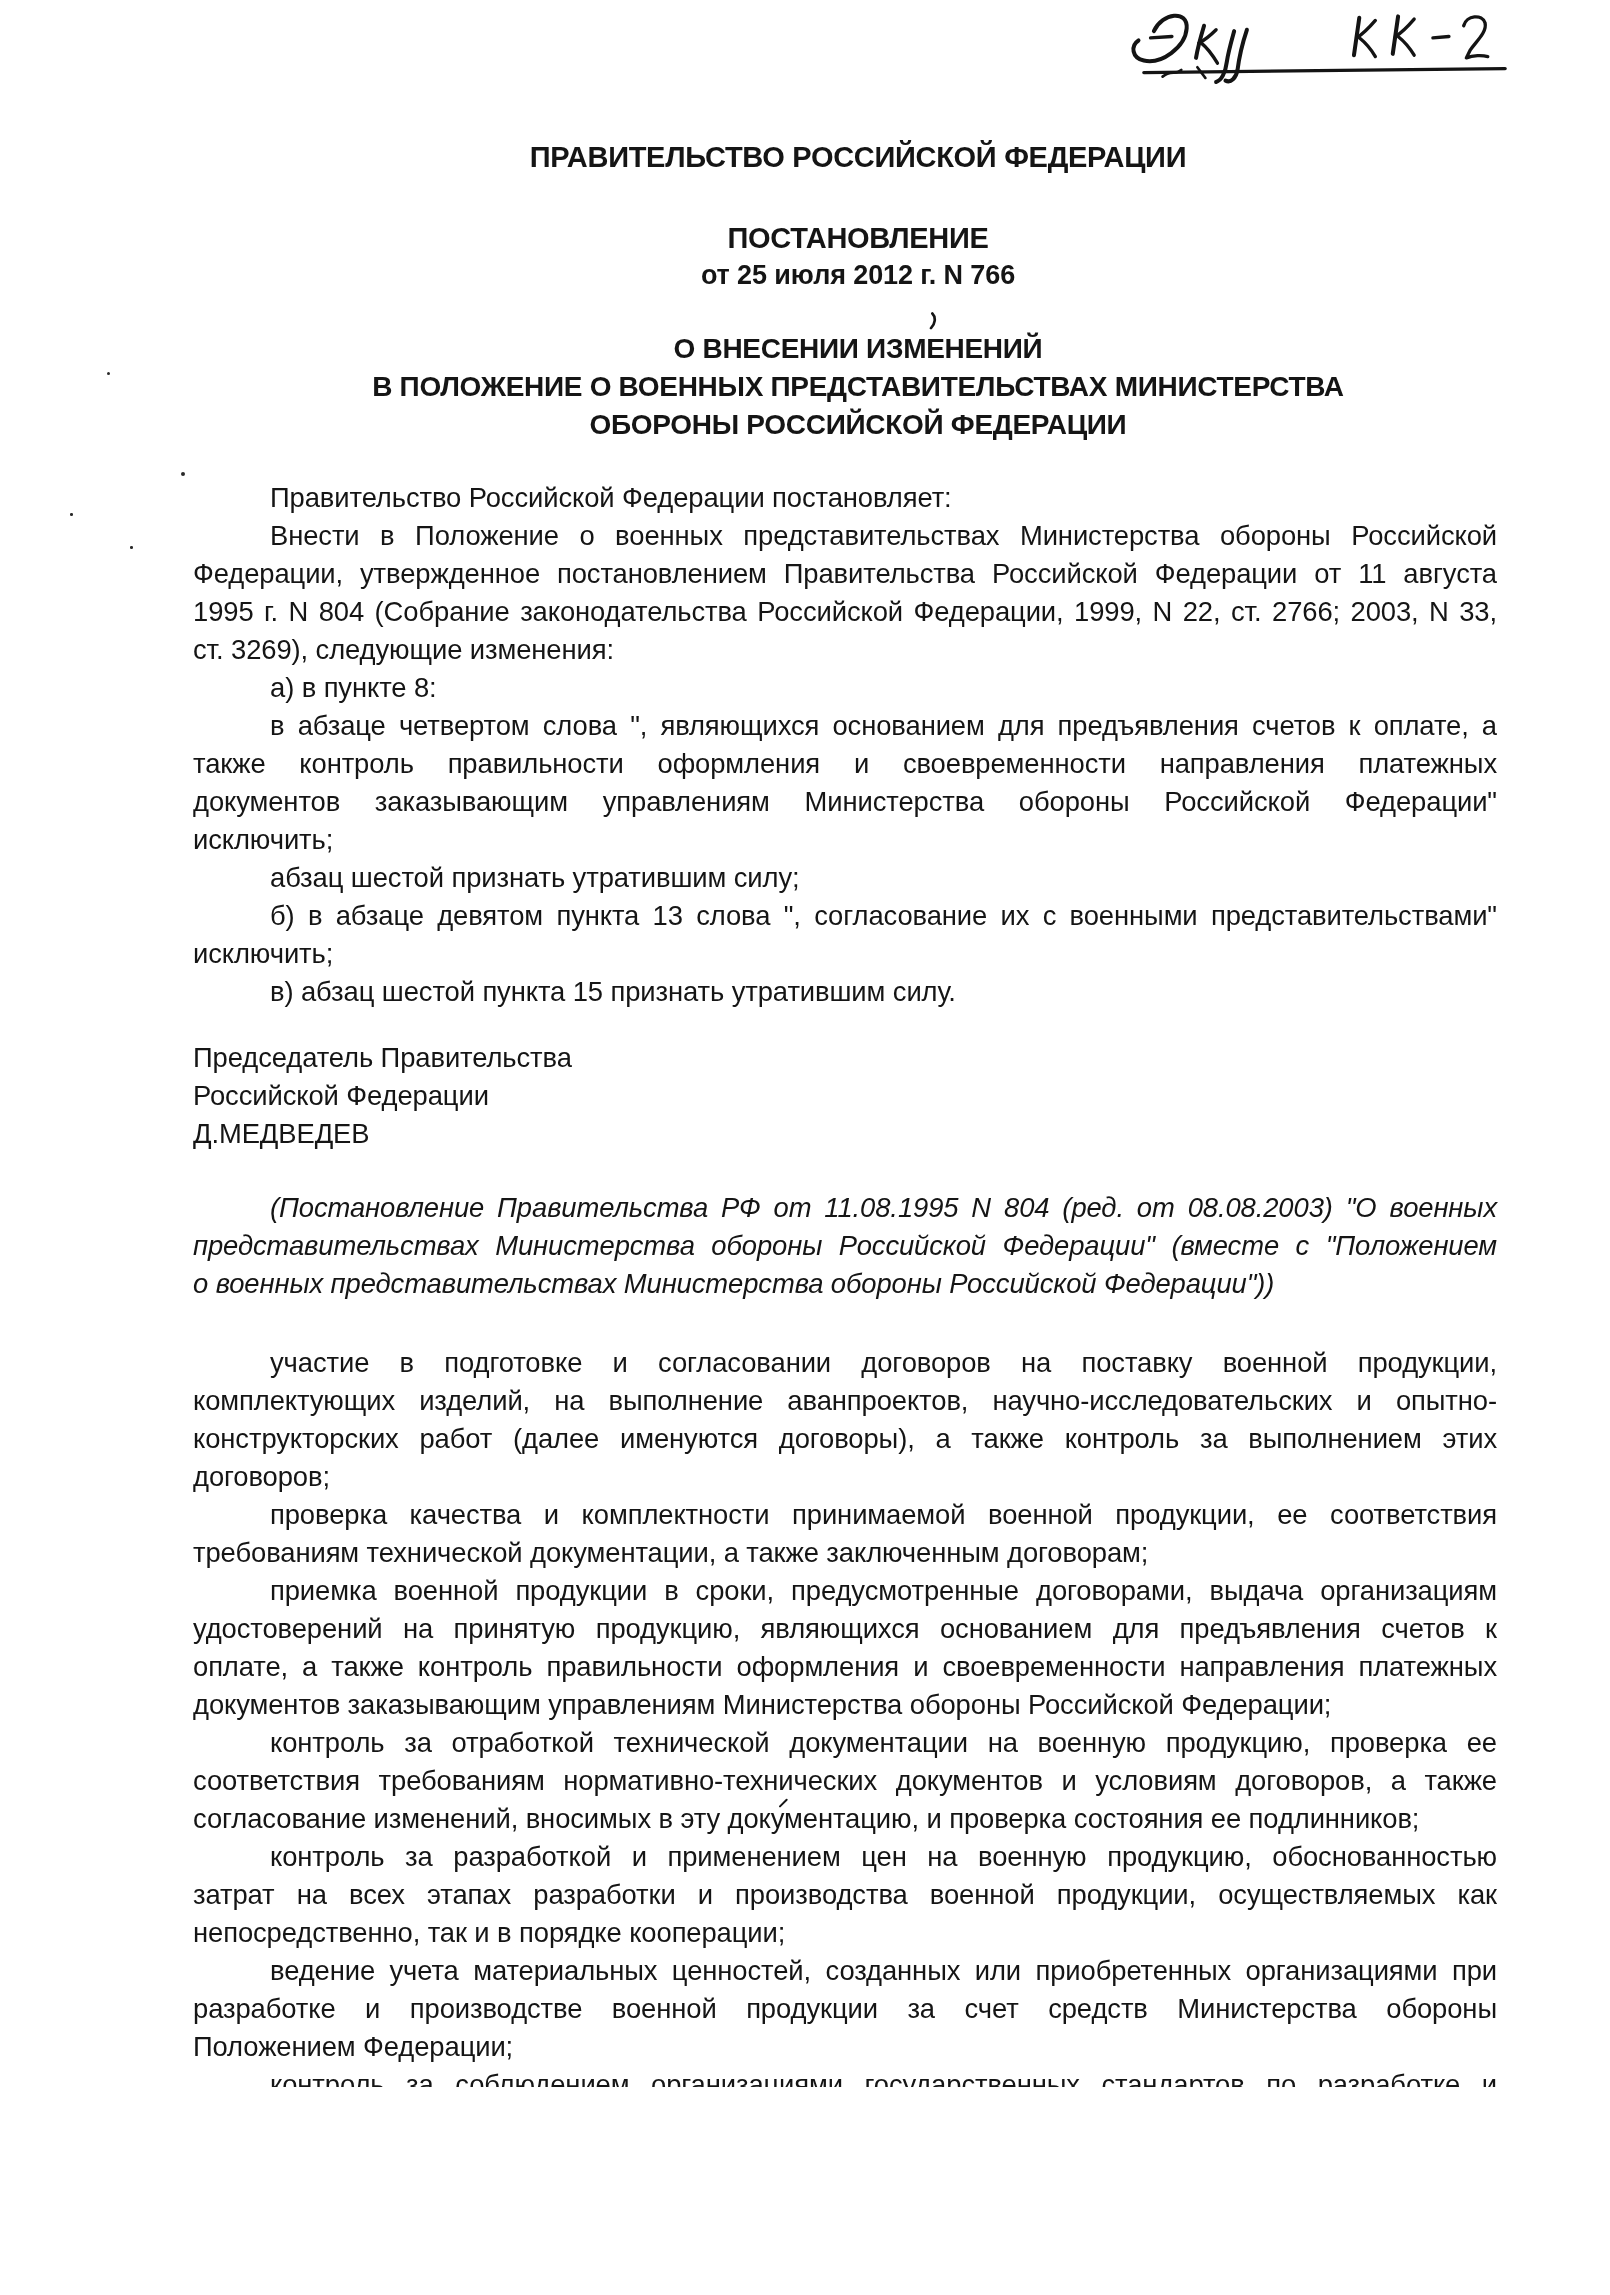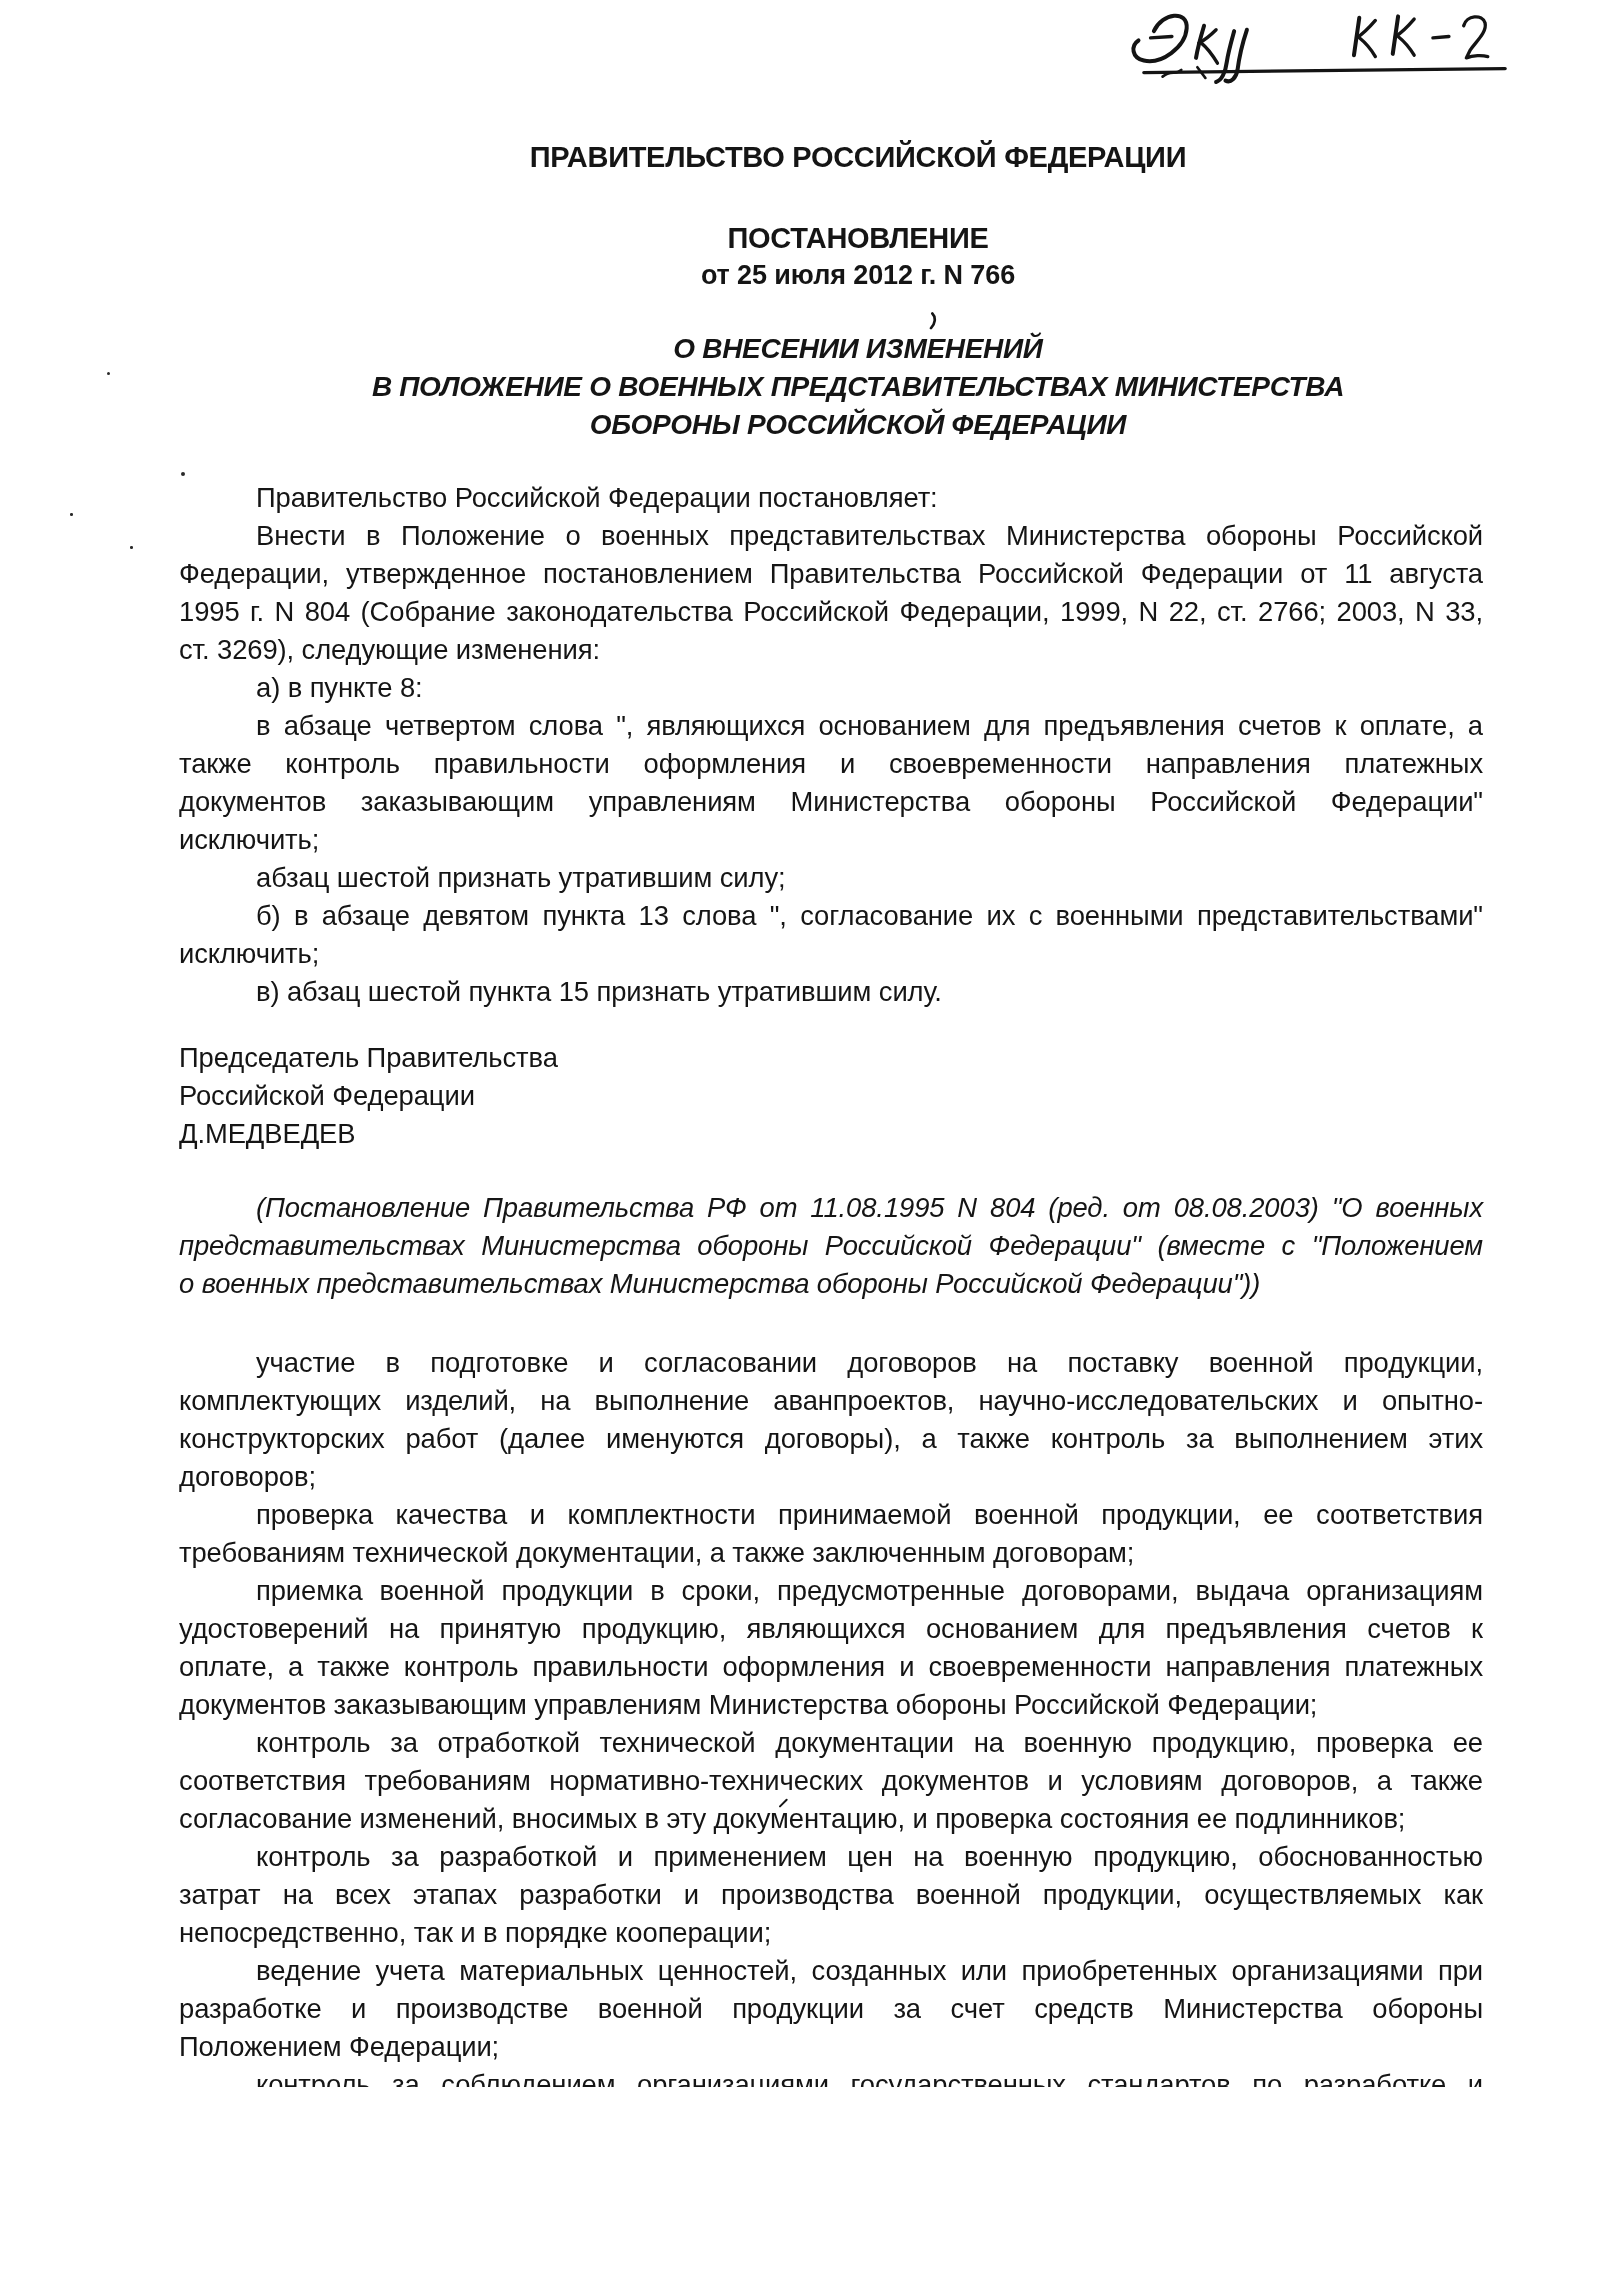--- a/index.html
+++ b/index.html
@@ -4,21 +4,21 @@
 <style>
   html,body{margin:0;padding:0;background:#ffffff;}
   .page{
     position:relative;
     width:1611px;height:2087px;
     background:#ffffff;
     font-family:"Liberation Sans","DejaVu Sans",sans-serif;
     color:#151515;
     overflow:hidden;
   }
-  .block{position:absolute;left:179px;width:1304px;}
+  .block{position:absolute;left:193px;width:1304px;}
   .centered{left:206px;text-align:center;}
   .ln{min-height:38px;line-height:38px;font-size:27.4px;letter-spacing:-0.1px;}
   .j{text-align:justify;text-align-last:justify;}
   .l{text-align:left;}
   .in{text-indent:77px;}
   .org .ln{font-size:29px;font-weight:700;letter-spacing:-0.3px;}
   .doctype .ln{font-size:29px;font-weight:700;letter-spacing:-0.3px;}
   .dateline .ln{font-size:27px;font-weight:700;}
   .titleblock .ln{font-size:28px;font-weight:700;letter-spacing:-0.3px;}
   .sig .ln{}
@@ -58,21 +58,21 @@
   </div>
 
   <div class="block centered doctype" style="top:219px;">
     <div class="ln">ПОСТАНОВЛЕНИЕ</div>
   </div>
 
   <div class="block centered dateline" style="top:256px;">
     <div class="ln">от 25 июля 2012 г. N 766</div>
   </div>
 
-  <div class="block centered titleblock" style="top:330px;font-style:italic;">
+  <div class="block centered titleblock" style="top:330px;">
     <div class="ln">О ВНЕСЕНИИ ИЗМЕНЕНИЙ</div>
     <div class="ln">В ПОЛОЖЕНИЕ О ВОЕННЫХ ПРЕДСТАВИТЕЛЬСТВАХ МИНИСТЕРСТВА</div>
     <div class="ln">ОБОРОНЫ РОССИЙСКОЙ ФЕДЕРАЦИИ</div>
   </div>
 
   <div class="block" style="top:479px;">
     <div class="ln in l">Правительство Российской Федерации постановляет:</div>
     <div class="ln in j">Внести в Положение о военных представительствах Министерства обороны Российской</div>
     <div class="ln j">Федерации, утвержденное постановлением Правительства Российской Федерации от 11 августа</div>
     <div class="ln j">1995 г. N 804 (Собрание законодательства Российской Федерации, 1999, N 22, ст. 2766; 2003, N 33,</div>

